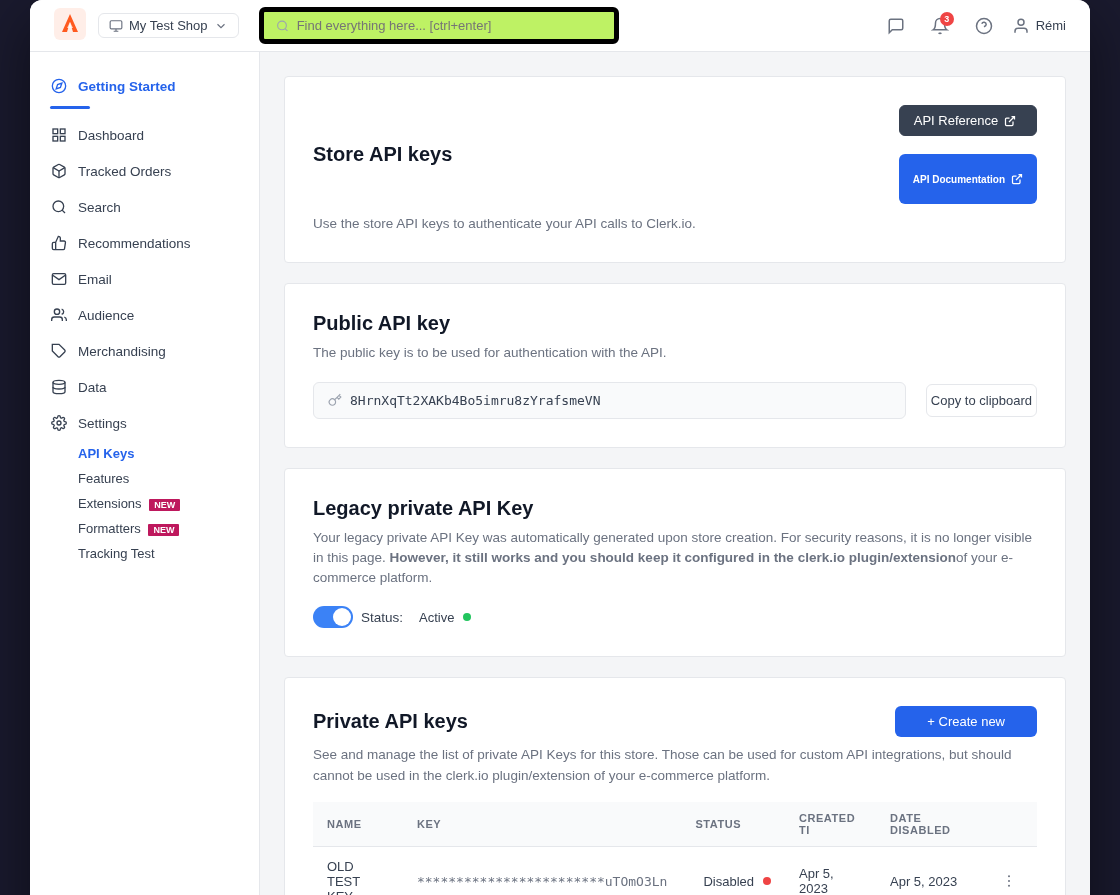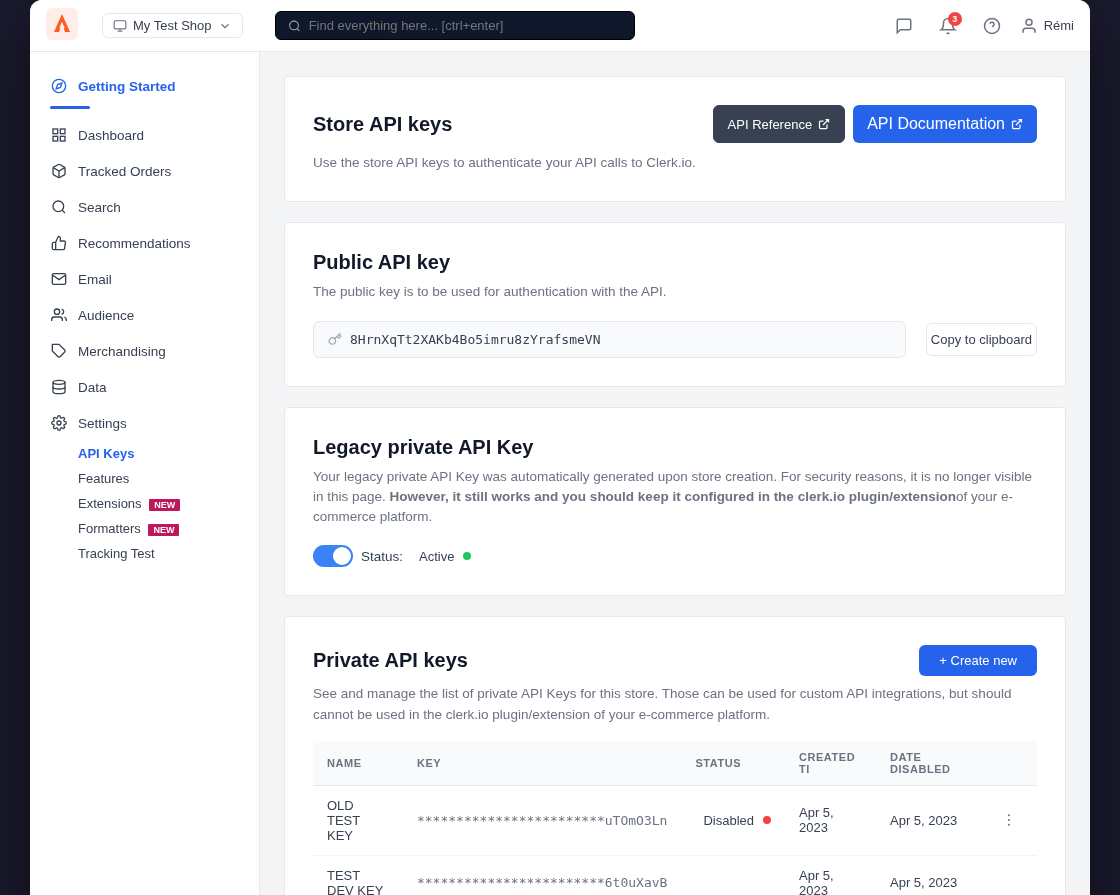--- a/index.html
+++ b/index.html
@@ -1,22 +1,22 @@
 <!DOCTYPE html>
 <html><head>
   <meta charset="utf-8">
   <style>
     * { box-sizing: border-box; margin: 0; padding: 0; }
     body { background: #1a1a2e; font-family: -apple-system, BlinkMacSystemFont, 'Segoe UI', sans-serif; font-size: 14px; color: #333; display: flex; justify-content: center; align-items: center; min-height: 100vh; }
     .window { background: #f4f5f7; border-radius: 12px; width: 1060px; min-height: 860px; overflow: hidden; box-shadow: 0 20px 60px rgba(0,0,0,0.5); display: flex; flex-direction: column; }
     
-    .topbar { background: #fff; height: 52px; display: flex; align-items: center; padding: 0 16px; gap: 24px; border-bottom: 1px solid #e5e7eb; flex-shrink: 0; }
+    .topbar { background: #fff; height: 52px; display: flex; align-items: center; padding: 0 24px; gap: 12px; border-bottom: 1px solid #e5e7eb; flex-shrink: 0; }
     .store-selector { display: flex; align-items: center; gap: 6px; padding: 4px 10px; border: 1px solid #e5e7eb; border-radius: 6px; cursor: pointer; font-size: 13px; color: #374151; }
     .store-selector svg { width: 14px; height: 14px; color: #6b7280; }
-    .search-bar { flex: 1; max-width: 360px; display: flex; align-items: center; gap: 8px; border: 1px solid #000000; border-radius: 6px; padding: 6px 12px; background: #0f172a; margin-left: 8px; }
+    .search-bar { flex: 1; max-width: 360px; display: flex; align-items: center; gap: 8px; border: 5px solid #000000; border-radius: 6px; padding: 6px 12px; background: #bef264; margin-left: 8px; }
     .search-bar input { border: none; background: transparent; outline: none; font-size: 13px; color: #6b7280; width: 100%; }
     .topbar-actions { margin-left: auto; display: flex; align-items: center; gap: 12px; }
     .icon-btn { width: 32px; height: 32px; display: flex; align-items: center; justify-content: center; border-radius: 6px; cursor: pointer; color: #6b7280; position: relative; }
     .notification-badge { position: absolute; top: 2px; right: 2px; background: #ef4444; color: #fff; border-radius: 50%; width: 14px; height: 14px; font-size: 9px; display: flex; align-items: center; justify-content: center; font-weight: bold; }
     .user-btn { display: flex; align-items: center; gap: 6px; cursor: pointer; color: #374151; font-size: 13px; }
     
     .main-layout { display: flex; flex: 1; overflow: hidden; }
     
     .sidebar { width: 230px; background: #fff; border-right: 1px solid #e5e7eb; padding: 16px 0; flex-shrink: 0; overflow-y: auto; }
     .sidebar-item { display: flex; align-items: center; gap: 10px; padding: 9px 20px; cursor: pointer; color: #374151; font-size: 13.5px; border-radius: 0; transition: background 0.15s; }
@@ -25,40 +25,40 @@
     .sidebar-active-indicator { height: 3px; width: 40px; background: #2563eb; border-radius: 2px; margin: 2px 20px 8px; }
     .sidebar-sub { padding: 5px 20px 5px 48px; cursor: pointer; font-size: 13px; color: #374151; }
     .sidebar-sub.active { color: #2563eb; font-weight: 600; }
     .badge-new { background: #be185d; color: #fff; font-size: 9px; padding: 1px 5px; border-radius: 1px; font-weight: 700; margin-left: 4px; }
     
     .content { flex: 1; padding: 24px; overflow-y: auto; background: #f4f5f7; }
     .card { background: #fff; border-radius: 4px; padding: 28px; margin-bottom: 20px; border: 1px solid #e5e7eb; }
     .card-header { display: flex; align-items: center; justify-content: space-between; margin-bottom: 10px; }
     .card-title { font-size: 20px; font-weight: 700; color: #111827; }
     .card-desc { color: #6b7280; font-size: 13.5px; line-height: 1.5; margin-bottom: 0; }
-    .card-actions { display: flex; gap: 8px; }
+    .card-actions { display: flex; gap: 18px; flex-direction: column; }
     .btn-outline { display: flex; align-items: center; gap: 6px; padding: 7px 14px; border: 1px solid #374151; background: #374151; color: #fff; border-radius: 6px; font-size: 13px; cursor: pointer; font-weight: 500; }
-    .btn-primary { display: flex; align-items: center; gap: 6px; padding: 10px 14px; background: #2563eb; color: #fff; border: none; border-radius: 6px; font-size: 16px; cursor: pointer; font-weight: 400; }
+    .btn-primary { display: flex; align-items: center; gap: 6px; padding: 19px 14px; background: #2563eb; color: #fff; border: none; border-radius: 6px; font-size: 10px; cursor: pointer; font-weight: 700; }
     .api-key-field { display: flex; align-items: center; gap: 20px; margin-top: 18px; }
     .api-key-box { flex: 1; background: #f9fafb; border: 1px solid #e5e7eb; border-radius: 6px; padding: 10px 14px; font-size: 13px; color: #374151; font-family: monospace; display: flex; align-items: center; gap: 8px; }
     .api-key-box .key-icon { color: #9ca3af; }
     .btn-copy { padding: 8px 4px; border: 1px solid #e5e7eb; background: #fff; border-radius: 6px; font-size: 13px; cursor: pointer; color: #374151; white-space: nowrap; }
     
     .status-row { display: flex; align-items: center; gap: 8px; margin-top: 18px; }
     .status-toggle { width: 40px; height: 22px; background: #e5e7eb; border-radius: 11px; position: relative; cursor: pointer; }
     .status-toggle.on { background: #3b82f6; }
     .status-toggle .knob { position: absolute; top: 2px; left: 2px; width: 18px; height: 18px; background: #fff; border-radius: 50%; transition: left 0.2s; }
     .status-toggle.on .knob { left: 20px; }
     .status-label { font-size: 13.5px; color: #374151; font-weight: 500; }
     .status-dot { width: 8px; height: 8px; border-radius: 50%; display: inline-block; margin-left: 4px; }
     .status-dot.active { background: #22c55e; }
     .status-dot.disabled { background: #ef4444; }
     
     .section-header { display: flex; align-items: center; justify-content: space-between; margin-bottom: 8px; }
-    .btn-create { display: flex; align-items: center; gap: 6px; background: #2563eb; color: #fff; border: none; border-radius: 6px; padding: 8px 20px; font-size: 13px; cursor: pointer; font-weight: 500; }
+    .btn-create { display: flex; align-items: center; gap: 6px; background: #2563eb; color: #fff; border: none; border-radius: 6px; padding: 8px 32px; font-size: 13px; cursor: pointer; font-weight: 500; }
     .keys-table { width: 100%; border-collapse: collapse; margin-top: 16px; font-size: 13px; }
     .keys-table thead tr { background: #f9fafb; }
     .keys-table th { text-align: left; padding: 10px 14px; font-size: 11px; font-weight: 600; color: #6b7280; text-transform: uppercase; letter-spacing: 0.05em; border-bottom: 1px solid #e5e7eb; }
     .keys-table td { padding: 12px 14px; border-bottom: 1px solid #f3f4f6; color: #374151; }
     .keys-table tr:last-child td { border-bottom: none; }
     .status-badge { display: inline-flex; align-items: center; gap: 5px; font-size: 13px; font-weight: 500; margin-left: 8px; }
     .status-badge.active { color: #374151; }
     .status-badge.disabled { color: #374151; }
     .more-btn { cursor: pointer; color: #6b7280; display: flex; align-items: center; justify-content: center; width: 28px; height: 28px; border-radius: 4px; }
     .dash-value { color: #9ca3af; }

